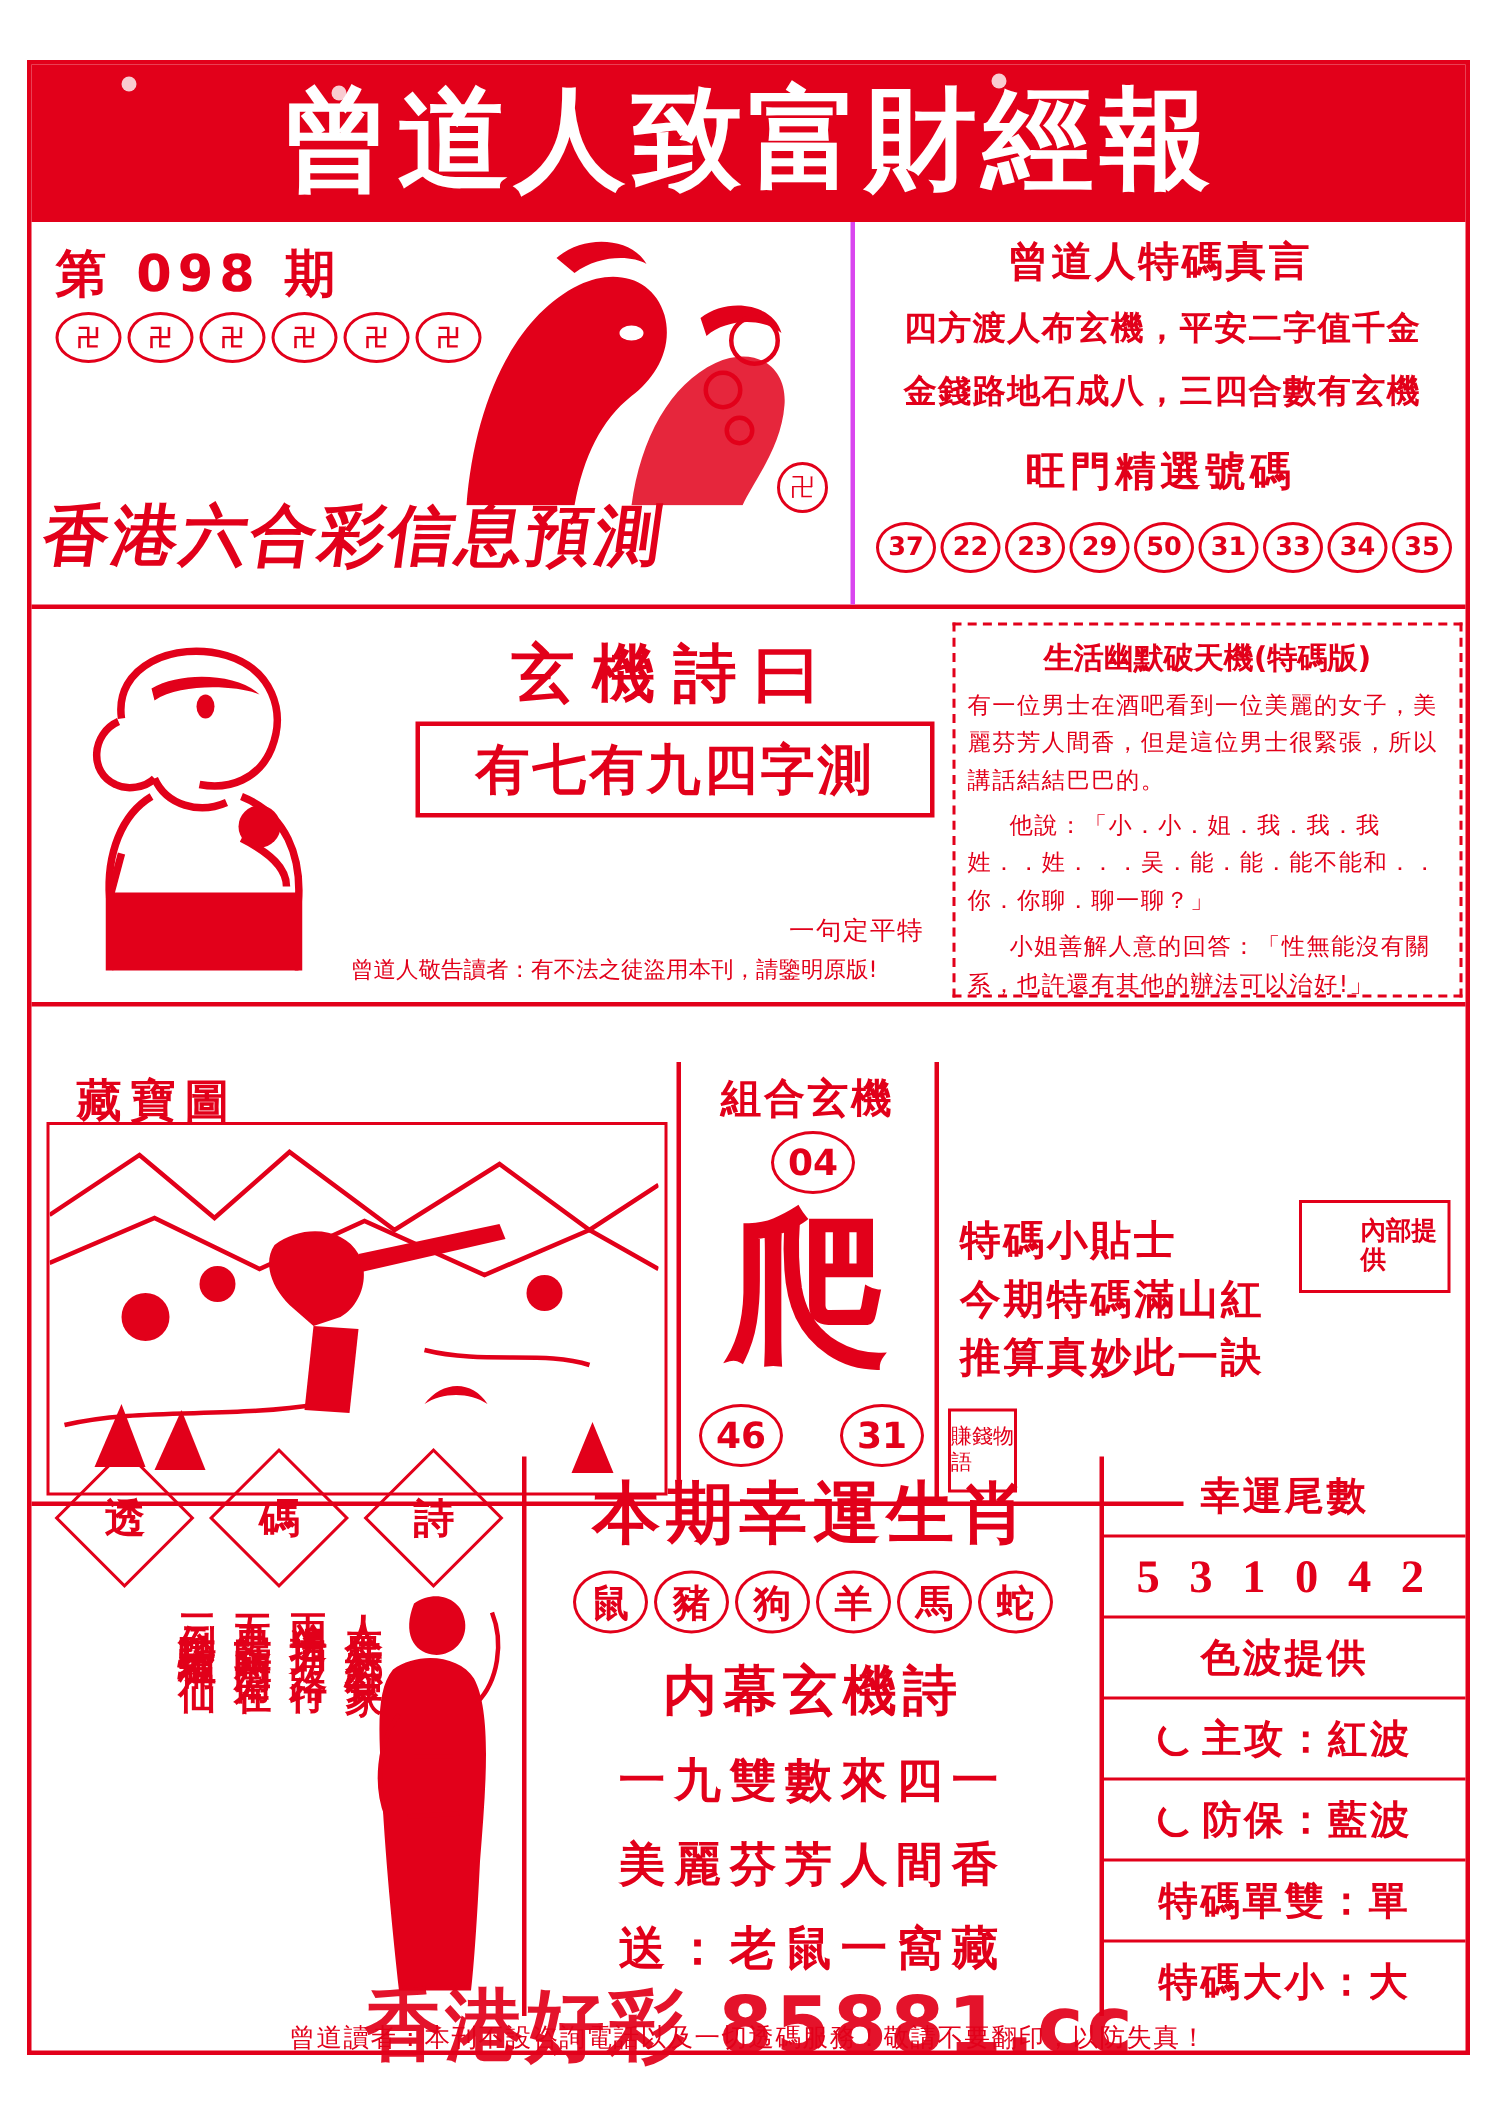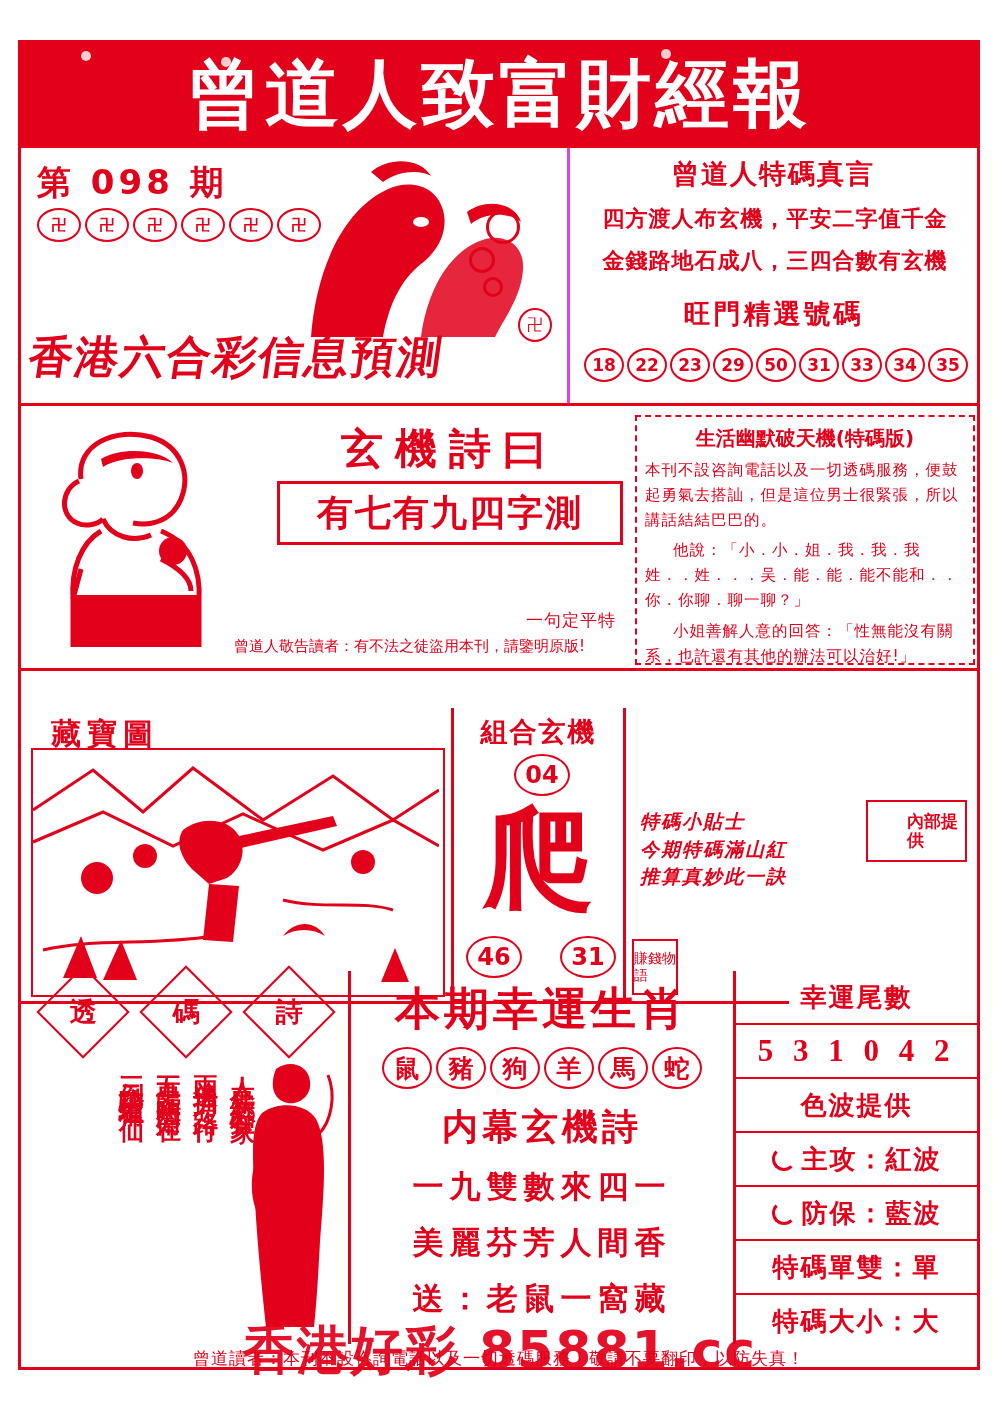--- a/index.html
+++ b/index.html
@@ -50,21 +50,21 @@
   .thirdband{position:absolute;left:21px;top:673px;width:768px;height:296px;border-bottom:3px solid #e2001a;box-sizing:border-box;margin-top:35px;}
   .tb-left{position:absolute;left:0;top:0;width:430px;height:293px;}
   .tb-title{position:absolute;left:30px;top:6px;font-size:30px;font-weight:bold;letter-spacing:6px;}
   .scene{position:absolute;left:10px;top:40px;width:410px;height:245px;border:2px solid #e2001a;overflow:hidden;}
   .tb-mid{position:absolute;left:430px;top:0;width:175px;height:293px;border-left:3px solid #e2001a;border-right:3px solid #e2001a;box-sizing:border-box;}
   .tb-mid .mh{position:absolute;left:0;top:6px;width:100%;text-align:center;font-size:27px;font-weight:bold;letter-spacing:2px;}
   .circnum{position:absolute;width:52px;height:38px;border:2px solid #e2001a;border-radius:50%;display:flex;align-items:center;justify-content:center;font-size:24px;font-weight:bold;}
   .bigchar{position:absolute;left:0;top:95px;width:100%;text-align:center;font-size:110px;font-weight:bold;line-height:110px;}
   .tb-right{position:absolute;left:605px;top:0;width:351px;height:293px;}
   .tips{position:absolute;left:14px;top:100px;width:310px;}
-  .tips div{font-size:19px;font-weight:bold;letter-spacing:2px;line-height:1.45;font-style:italic;}
+  .tips div{font-size:27px;font-weight:bold;letter-spacing:2px;line-height:1.45;}
   .stamp{position:absolute;right:10px;top:92px;width:58px;height:58px;border:2px solid #e2001a;display:flex;flex-direction:column;align-items:center;justify-content:center;font-size:17px;font-weight:bold;line-height:1.1;padding-left:39px;}
   .zoomlabel{position:absolute;left:6px;bottom:6px;width:42px;height:52px;border:2px solid #e2001a;font-size:14px;display:flex;flex-direction:column;align-items:center;justify-content:center;line-height:1.2;}
   .zoomtext{position:absolute;left:58px;bottom:8px;font-size:20px;font-weight:bold;line-height:1.5;}
 
   
   .bottom{position:absolute;left:21px;top:971px;width:956px;height:376px;box-sizing:border-box;}
   .bl{position:absolute;left:0;top:0;width:330px;height:373px;border-right:3px solid #e2001a;box-sizing:border-box;}
   .diamonds{position:absolute;left:10px;top:8px;width:310px;display:flex;justify-content:space-around;}
   .dia{width:62px;height:62px;border:2px solid #e2001a;transform:rotate(45deg);display:flex;align-items:center;justify-content:center;}
   .dia span{transform:rotate(-45deg);font-size:27px;font-weight:bold;}
@@ -142,21 +142,21 @@
 
     <div class="hkline">香港六合彩信息預測</div>
     <div style="position:absolute;left:497px;top:160px;width:30px;height:30px;border:2px solid #e2001a;border-radius:50%;display:flex;align-items:center;justify-content:center;font-size:16px;">卍</div>
 
     <div class="topright">
       <div class="tr-h1">曾道人特碼真言</div>
       <div class="tr-line" style="top:56px;">四方渡人布玄機，平安二字值千金</div>
       <div class="tr-line" style="top:98px;">金錢路地石成八，三四合數有玄機</div>
       <div class="tr-h2" style="top:148px;">旺門精選號碼</div>
       <div class="numrow">
-        <div class="numball">18</div>
+        <div class="numball">37</div>
         <div class="numball">22</div>
         <div class="numball">23</div>
         <div class="numball">29</div>
         <div class="numball">50</div>
         <div class="numball">31</div>
         <div class="numball">33</div>
         <div class="numball">34</div>
         <div class="numball">35</div>
       </div>
     </div>
@@ -184,21 +184,21 @@
     </div>
     <div class="poemhead">玄機詩曰</div>
     <div class="poembox">
         <span>有七有九四字測</span>
       </div>
     <div class="smallnote">一句定平特</div>
     <div class="warnline">曾道人敬告讀者：有不法之徒盜用本刊，請鑒明原版!</div>
 
     <div class="jokebox">
       <div class="jt">生活幽默破天機(特碼版)</div>
-      <p>本刊不設咨詢電話以及一切透碼服務，便鼓起勇氣去搭訕，但是這位男士很緊張，所以講話結結巴巴的。</p>
+      <p>有一位男士在酒吧看到一位美麗的女子，美麗芬芳人間香，但是這位男士很緊張，所以講話結結巴巴的。</p>
       <p class="ind">他說：「小．小．姐．我．我．我姓．．姓．．．吴．能．能．能不能和．．你．你聊．聊一聊？」</p>
       <p class="ind">小姐善解人意的回答：「性無能沒有關系，也許還有其他的辦法可以治好!」</p>
     </div>
   </div>
 
   <div class="thirdband">
     <div class="tb-left">
       <div class="tb-title">藏寶圖</div>
       <div class="scene">
         <svg width="406" height="241" viewBox="0 0 406 241">

